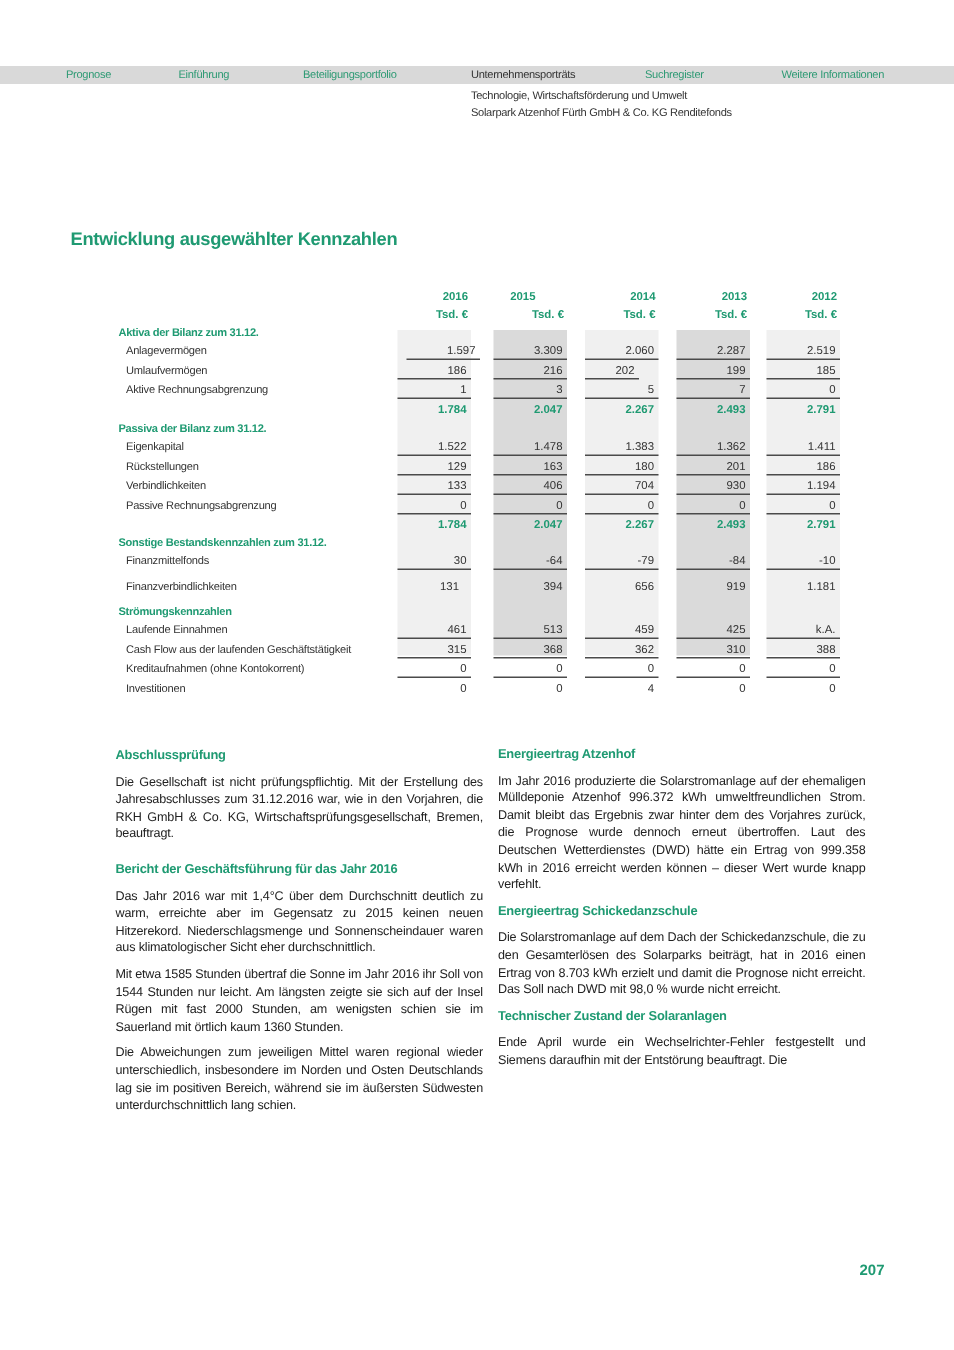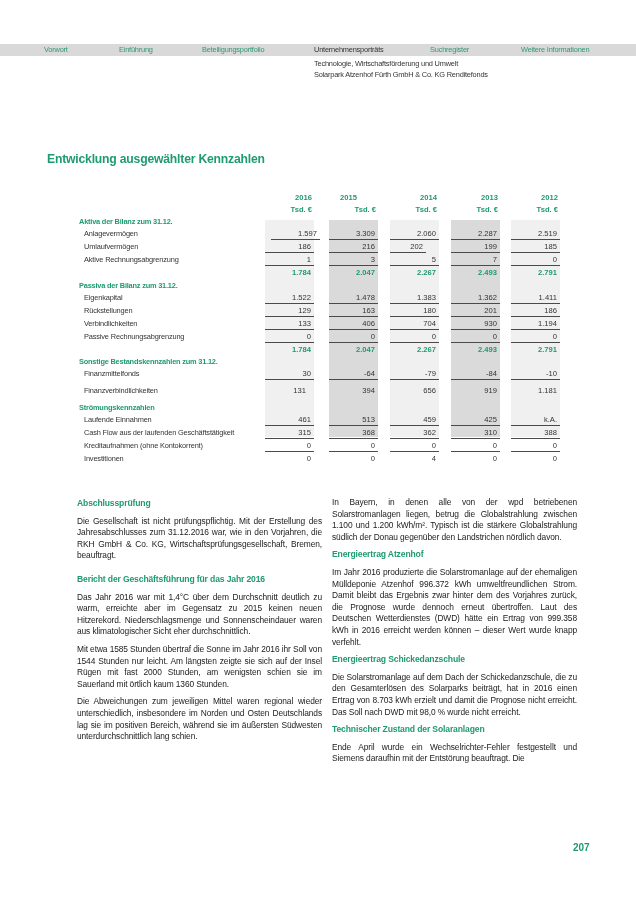--- a/index.html
+++ b/index.html
@@ -31,21 +31,21 @@
   .col { position: absolute; width: 245px; font-size: 8.4px; line-height: 11.6px; color: #222; text-align: justify; letter-spacing: -0.1px; }
   .col h2 { font-size: 8.6px; font-weight: bold; color: #1f9a72; margin-bottom: 6px; letter-spacing: -0.15px; }
   .col p { margin-bottom: 6px; hyphens: manual; }
 
   .page-num { position: absolute; left: 573px; top: 842px; font-size: 10px; font-weight: bold; color: #1f9a72; }
 </style>
 </head>
 <body>
 
 <div class="nav">
-  <span class="nav-item" style="left:44px">Vorwort</span>
+  <span class="nav-item" style="left:44px">Prognose</span>
   <span class="nav-item" style="left:119px">Einführung</span>
   <span class="nav-item" style="left:202px">Beteiligungsportfolio</span>
   <span class="nav-item active" style="left:314px">Unternehmensporträts</span>
   <span class="nav-item" style="left:430px">Suchregister</span>
   <span class="nav-item" style="left:521px">Weitere Informationen</span>
 </div>
 <div class="subnav">
   <div>Technologie, Wirtschaftsförderung und Umwelt</div>
   <div>Solarpark Atzenhof Fürth GmbH &amp; Co. KG Renditefonds</div>
 </div>
@@ -210,21 +210,20 @@
 <div class="col" style="left:77px;top:498px">
   <h2>Abschlussprüfung</h2>
   <p style="margin-bottom:12px">Die Gesellschaft ist nicht prüfungspflichtig. Mit der Erstellung des Jahresabschlusses zum 31.12.2016 war, wie in den Vorjahren, die RKH GmbH &amp; Co. KG, Wirtschaftsprüfungsgesellschaft, Bremen, beauftragt.</p>
   <h2>Bericht der Geschäftsführung für das Jahr 2016</h2>
   <p>Das Jahr 2016 war mit 1,4°C über dem Durchschnitt deutlich zu warm, erreichte aber im Gegensatz zu 2015 keinen neuen Hitzerekord. Niederschlagsmenge und Sonnenscheindauer waren aus klimatologischer Sicht eher durchschnittlich.</p>
   <p>Mit etwa 1585 Stunden übertraf die Sonne im Jahr 2016 ihr Soll von 1544 Stunden nur leicht. Am längsten zeigte sie sich auf der Insel Rügen mit fast 2000 Stunden, am wenigsten schien sie im Sauerland mit örtlich kaum 1360 Stunden.</p>
   <p>Die Abweichungen zum jeweiligen Mittel waren regional wieder unterschiedlich, insbesondere im Norden und Osten Deutschlands lag sie im positiven Bereich, während sie im äußersten Südwesten unterdurchschnittlich lang schien.</p>
 </div>
 
 <div class="col" style="left:332px;top:497px">
-  <p>In Bayern, in denen alle von der wpd betriebenen Solarstromanlagen liegen, betrug die Globalstrahlung zwischen 1.100 und 1.200 kWh/m². Typisch ist die stärkere Globalstrahlung südlich der Donau gegenüber den Landstrichen nördlich davon.</p>
   <h2>Energieertrag Atzenhof</h2>
   <p>Im Jahr 2016 produzierte die Solarstromanlage auf der ehemaligen Mülldeponie Atzenhof 996.372 kWh umweltfreundlichen Strom. Damit bleibt das Ergebnis zwar hinter dem des Vorjahres zurück, die Prognose wurde dennoch erneut übertroffen. Laut des Deutschen Wetterdienstes (DWD) hätte ein Ertrag von 999.358 kWh in 2016 erreicht werden können – dieser Wert wurde knapp verfehlt.</p>
   <h2>Energieertrag Schickedanzschule</h2>
   <p>Die Solarstromanlage auf dem Dach der Schickedanzschule, die zu den Gesamterlösen des Solarparks beiträgt, hat in 2016 einen Ertrag von 8.703 kWh erzielt und damit die Prognose nicht erreicht. Das Soll nach DWD mit 98,0 % wurde nicht erreicht.</p>
   <h2>Technischer Zustand der Solaranlagen</h2>
   <p>Ende April wurde ein Wechselrichter-Fehler festgestellt und Siemens daraufhin mit der Entstörung beauftragt. Die</p>
 </div>
 
 <div class="page-num">207</div>
 

